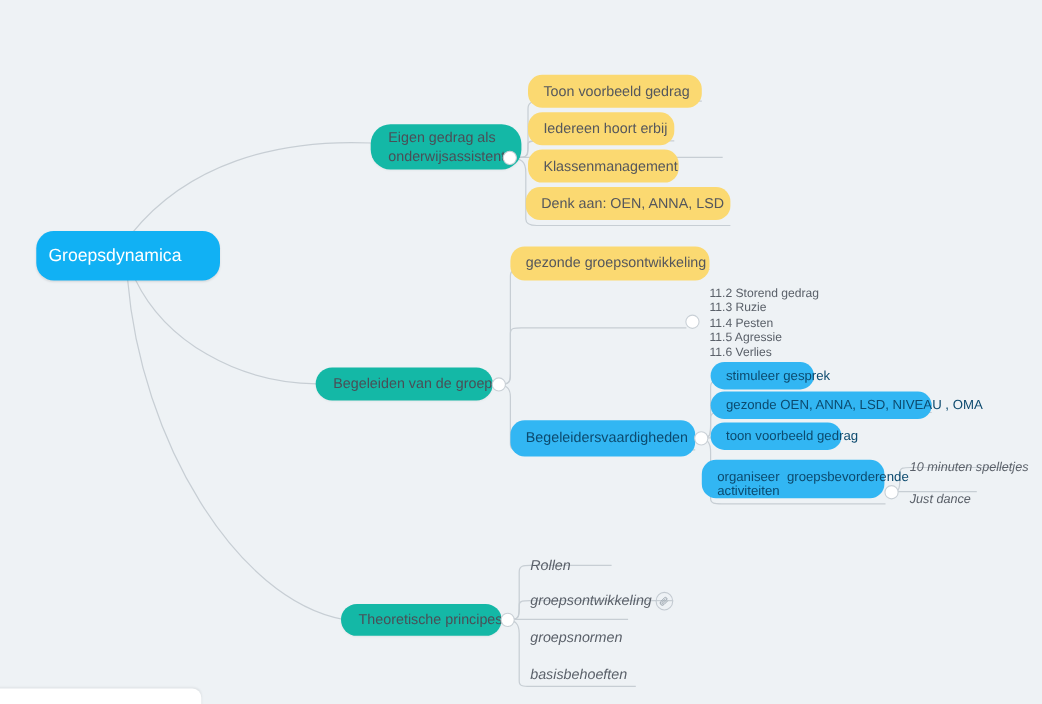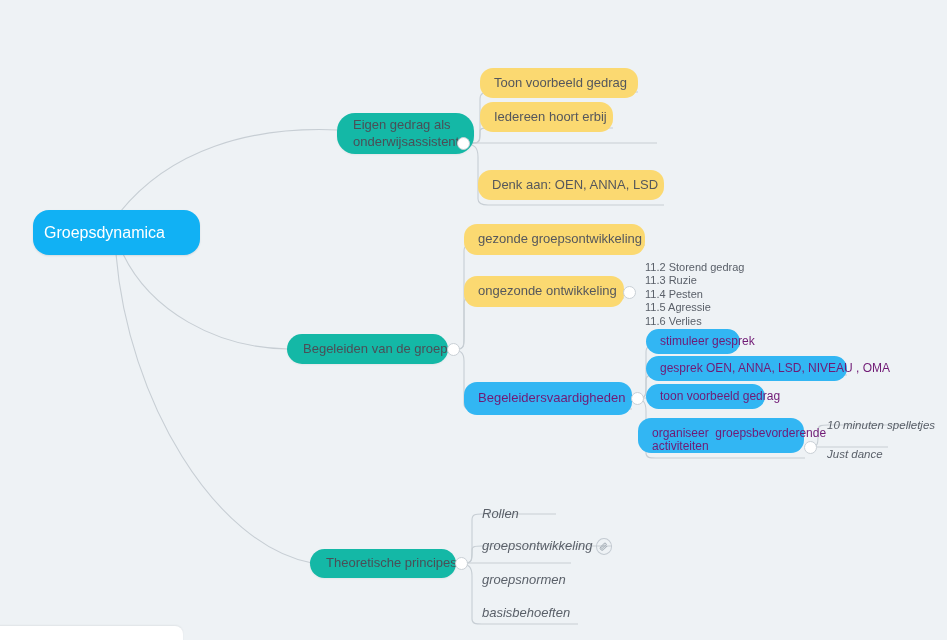--- a/index.html
+++ b/index.html
@@ -53,21 +53,21 @@
   .n-yellow {
     background: #fbd971;
     color: #55575c;
     border-radius: 13px;
     font-size: 13px;
     padding: 0 14px;
   }
   
   .n-blue {
     background: #32b6f3;
-    color: #701a75;
+    color: #0c4a6e;
     border-radius: 13px;
     font-size: 12px;
     padding: 0 14px;
   }
   
   .n-text {
     color: #5a6069;
     font-size: 13px;
     background: transparent;
     padding: 0;
@@ -167,52 +167,52 @@
 onderwijsassistent</span>
   </div>
   <div class="handle" style="left:457px; top:137px;"></div>
 
   <div class="node n-yellow" style="left:480px; top:68px; width:158px; height:30px;">
     <span>Toon voorbeeld gedrag</span>
   </div>
   <div class="node n-yellow" style="left:480px; top:102px; width:133px; height:30px;">
     <span>Iedereen hoort erbij</span>
   </div>
+  <div class="node n-yellow" style="left:480px; top:136px; width:137px; height:30px;">
+    <span>Klassenmanagement</span>
+  </div>
   <div class="node n-yellow" style="left:478px; top:170px; width:186px; height:30px;">
     <span>Denk aan: OEN, ANNA, LSD</span>
   </div>
 
   <div class="node n-white" style="left:287px; top:334px; width:161px; height:30px;">
     <span>Begeleiden van de groep</span>
   </div>
   <div class="handle" style="left:447px; top:343px;"></div>
 
   <div class="node n-yellow" style="left:464px; top:224px; width:181px; height:31px;">
     <span>gezonde groepsontwikkeling</span>
-  </div>
-  <div class="node n-yellow" style="left:464px; top:276px; width:160px; height:31px;">
-    <span>ongezonde ontwikkeling</span>
   </div>
   <div class="handle" style="left:623px; top:286px;"></div>
   <div class="n-list" style="left:645px; top:261px;">11.2 Storend gedrag
 11.3 Ruzie
 11.4 Pesten
 11.5 Agressie
 11.6 Verlies</div>
 
   <div class="node n-blue" style="left:464px; top:382px; width:168px; height:33px; font-size:13px;">
     <span>Begeleidersvaardigheden</span>
   </div>
   <div class="handle" style="left:631px; top:392px;"></div>
 
   <div class="node n-blue" style="left:646px; top:329px; width:94px; height:25px;">
     <span>stimuleer gesprek</span>
   </div>
   <div class="node n-blue" style="left:646px; top:356px; width:201px; height:25px;">
-    <span>gesprek OEN, ANNA, LSD, NIVEAU , OMA</span>
+    <span>gezonde OEN, ANNA, LSD, NIVEAU , OMA</span>
   </div>
   <div class="node n-blue" style="left:646px; top:384px; width:119px; height:25px;">
     <span>toon voorbeeld gedrag</span>
   </div>
   <div class="node n-blue" style="left:638px; top:418px; width:166px; height:35px; align-items:flex-end;">
     <span style="line-height:13px;">organiseer  groepsbevorderende
 activiteiten</span>
   </div>
   <div class="handle" style="left:804px; top:441px;"></div>
 

